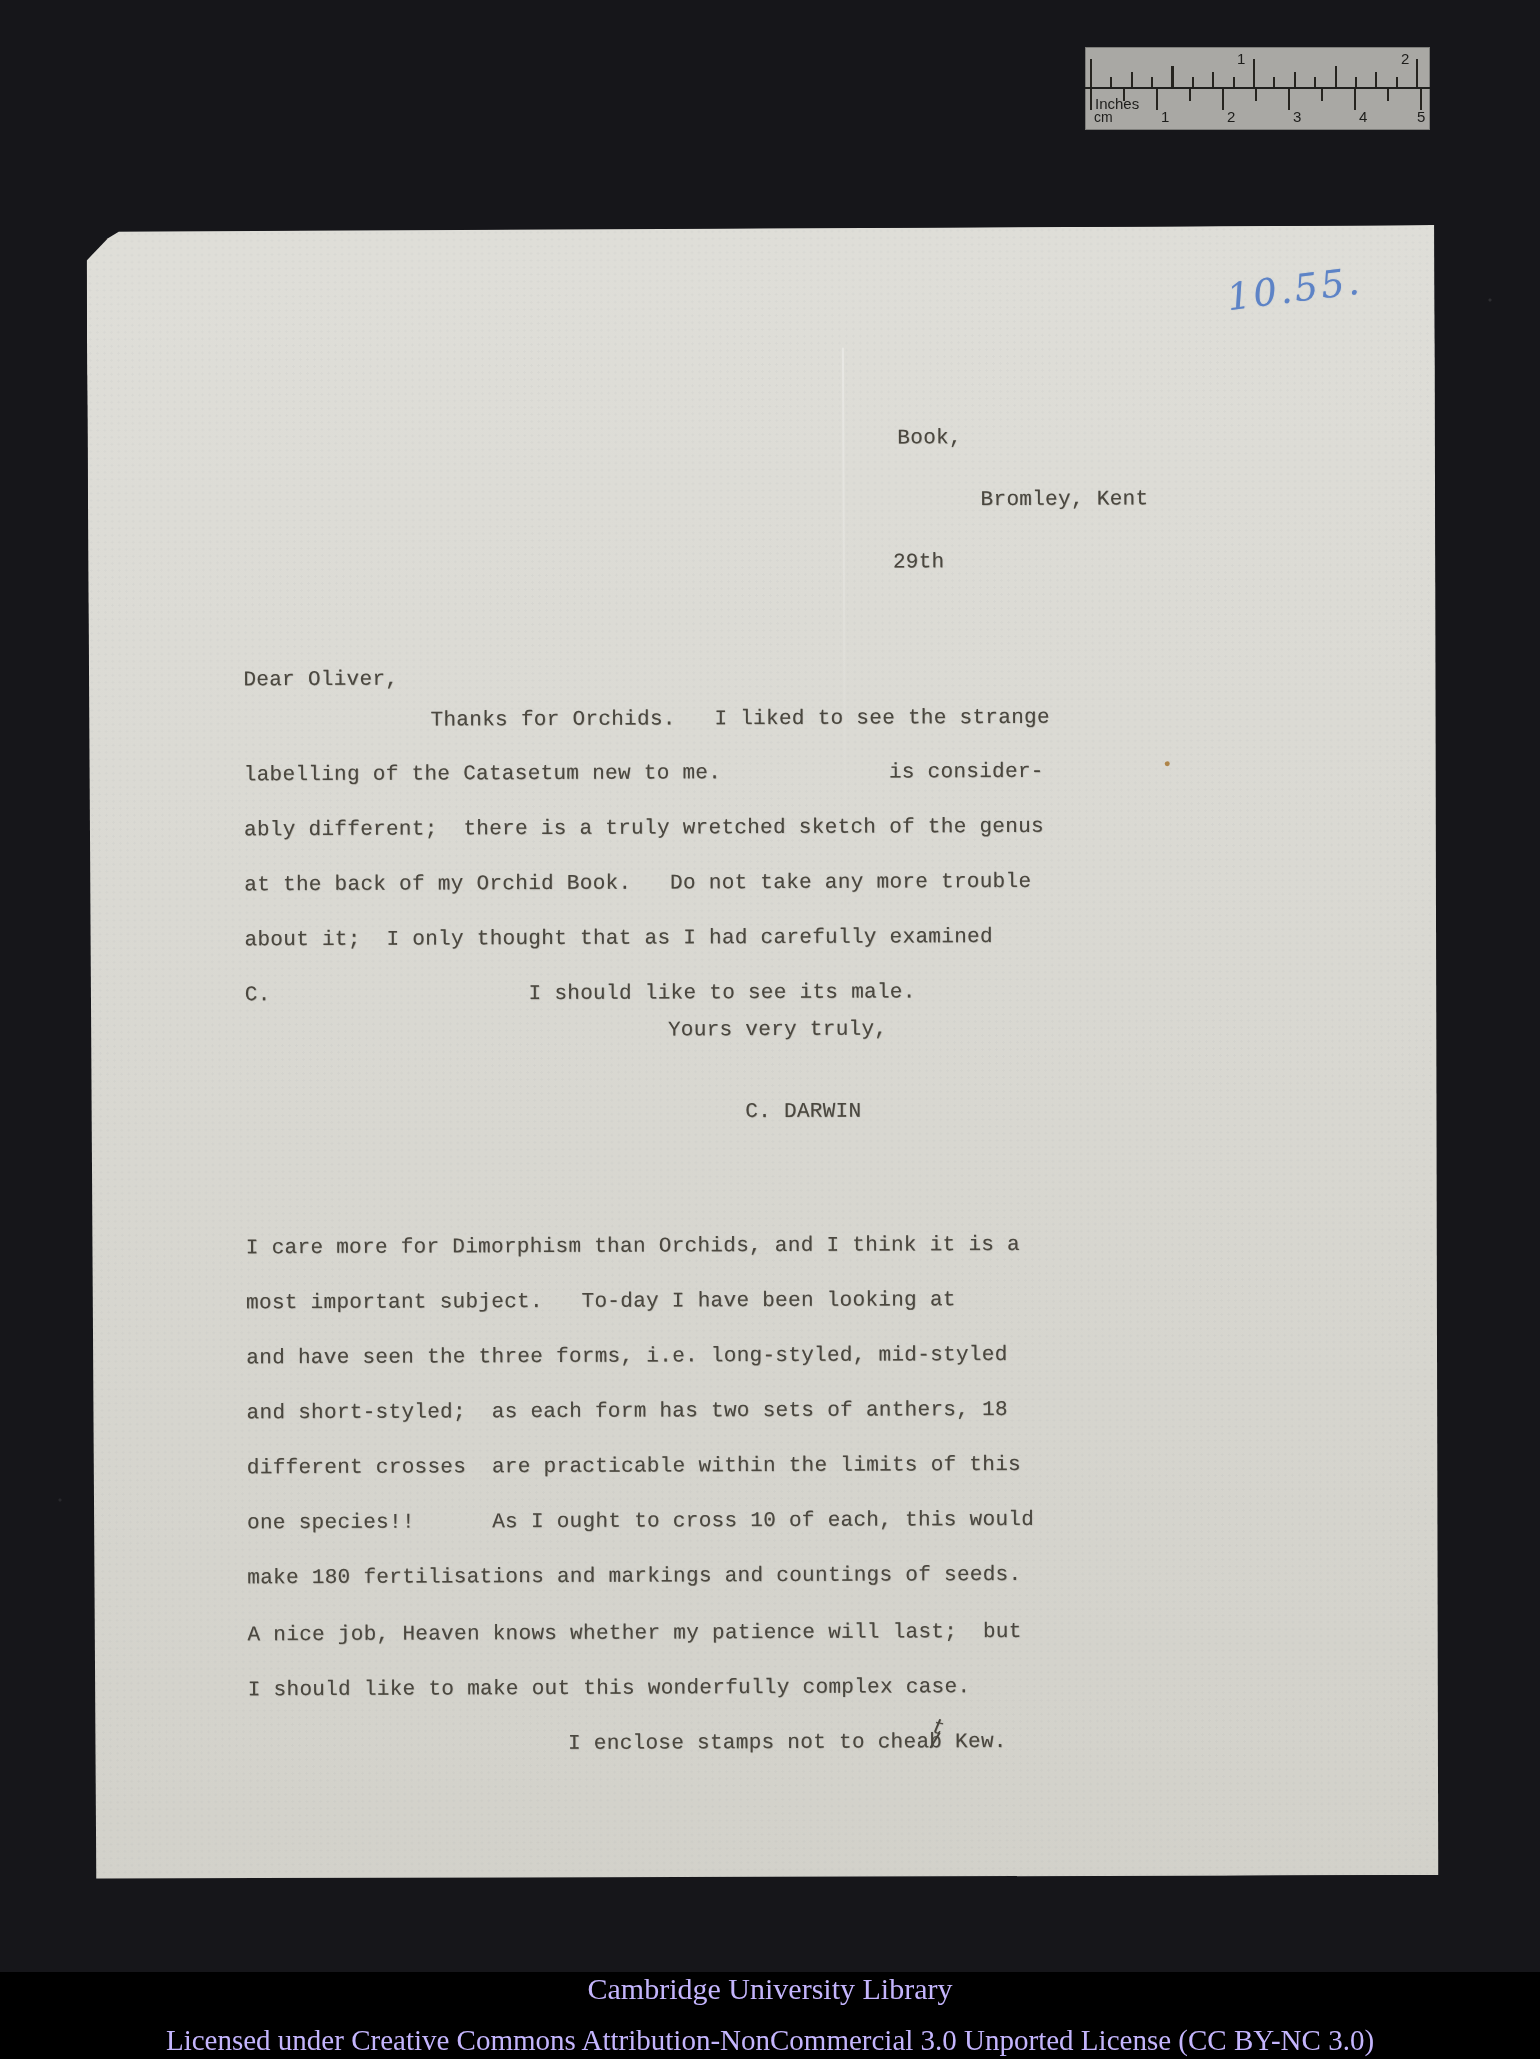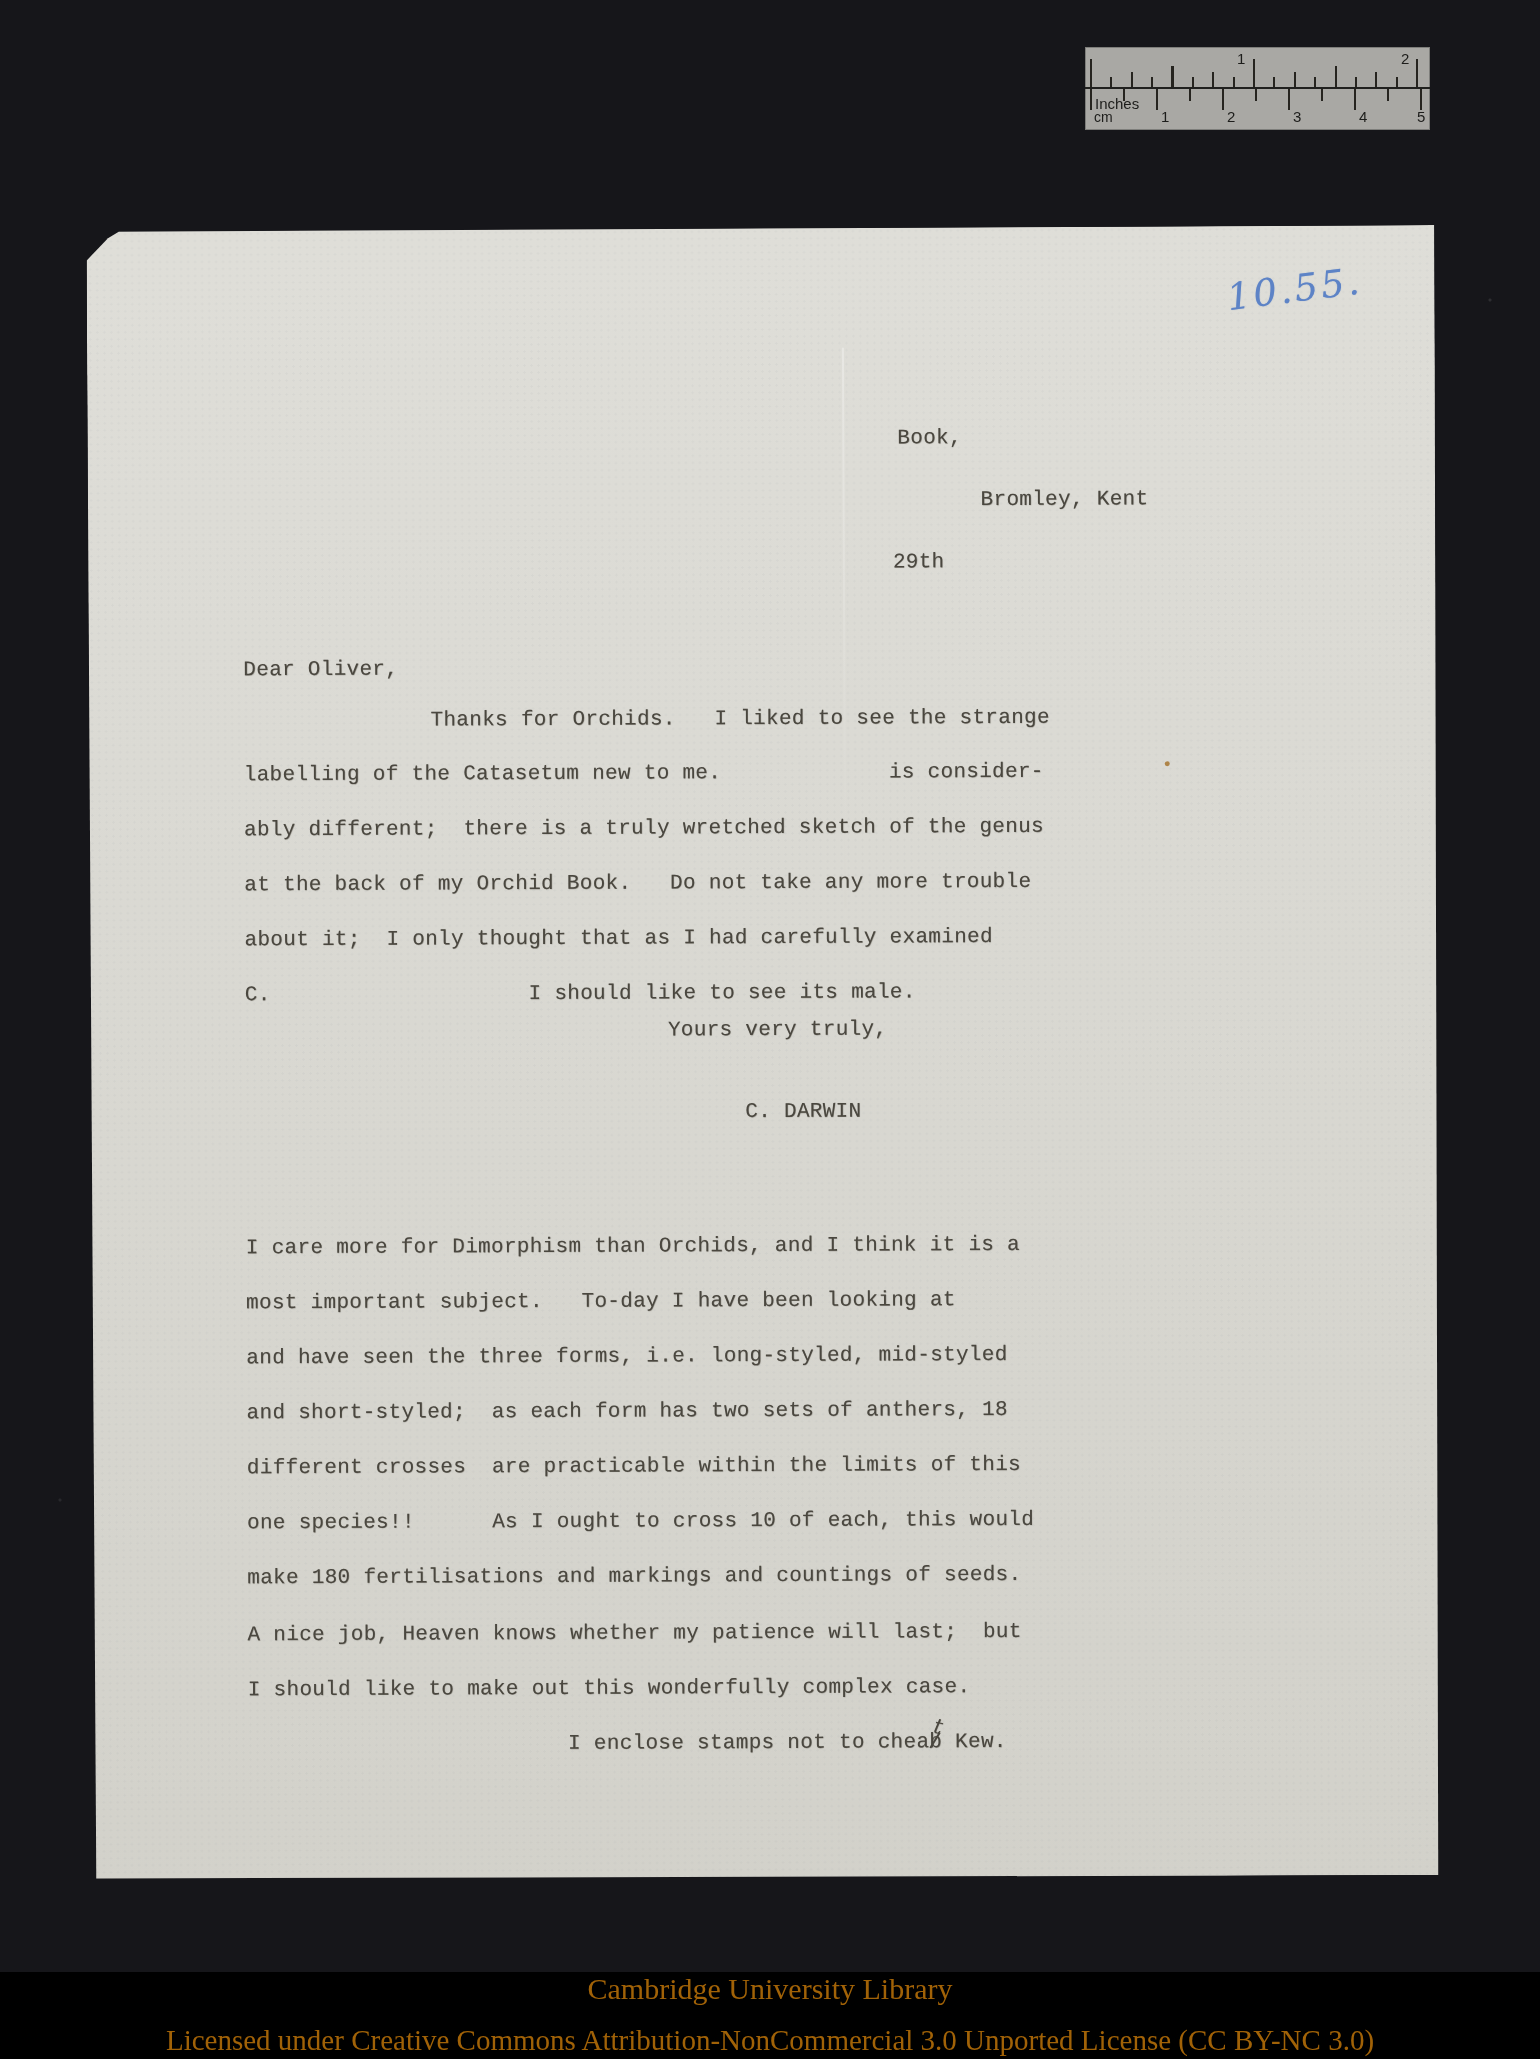--- a/index.html
+++ b/index.html
@@ -95,21 +95,21 @@
   }
   .corr{
     position:absolute;top:-15px;left:5px;
     font-family:"DejaVu Serif", serif;font-style:italic;font-size:21px;
     transform:rotate(12deg);letter-spacing:0;
   }
 
   
   .footer-line{
     position:absolute;left:0;width:1540px;text-align:center;
-    font-family:"Liberation Serif", serif;color:#a16207;line-height:1;
+    font-family:"Liberation Serif", serif;color:#c4b5fd;line-height:1;
   }
   .credit{top:1974px;font-size:30px;}
   .license{top:2010px;font-size:29px;margin-top:16px;}
 </style>
 </head>
 <body>
 
 <div class="photo">
 
   <div class="ruler">
@@ -134,21 +134,21 @@
   <div class="paper">
     <div class="crease"></div>
     <div class="speck"></div>
 
     <div class="annotation">10.55.</div>
 
     <div class="tl" style="left:810px;top:200px;">Book,</div>
     <div class="tl" style="left:893px;top:262px;">Bromley, Kent</div>
     <div class="tl" style="left:805px;top:324px;">29th</div>
 
-    <div class="tl" style="left:155px;top:429px;">Dear Oliver,</div>
+    <div class="tl" style="left:155px;top:439px;">Dear Oliver,</div>
 
     <div class="tl" style="left:342px;top:480px;">Thanks for Orchids.   I liked to see the strange</div>
     <div class="tl" style="left:155px;top:534px;">labelling of the Catasetum new to me.             is consider-</div>
     <div class="tl" style="left:155px;top:589px;">ably different;  there is a truly wretched sketch of the genus</div>
     <div class="tl" style="left:155px;top:644px;">at the back of my Orchid Book.   Do not take any more trouble</div>
     <div class="tl" style="left:155px;top:699px;">about it;  I only thought that as I had carefully examined</div>
     <div class="tl" style="left:155px;top:754px;">C.                    I should like to see its male.</div>
 
     <div class="tl" style="left:578px;top:791px;">Yours very truly,</div>
     <div class="tl" style="left:655px;top:873px;">C. DARWIN</div>

